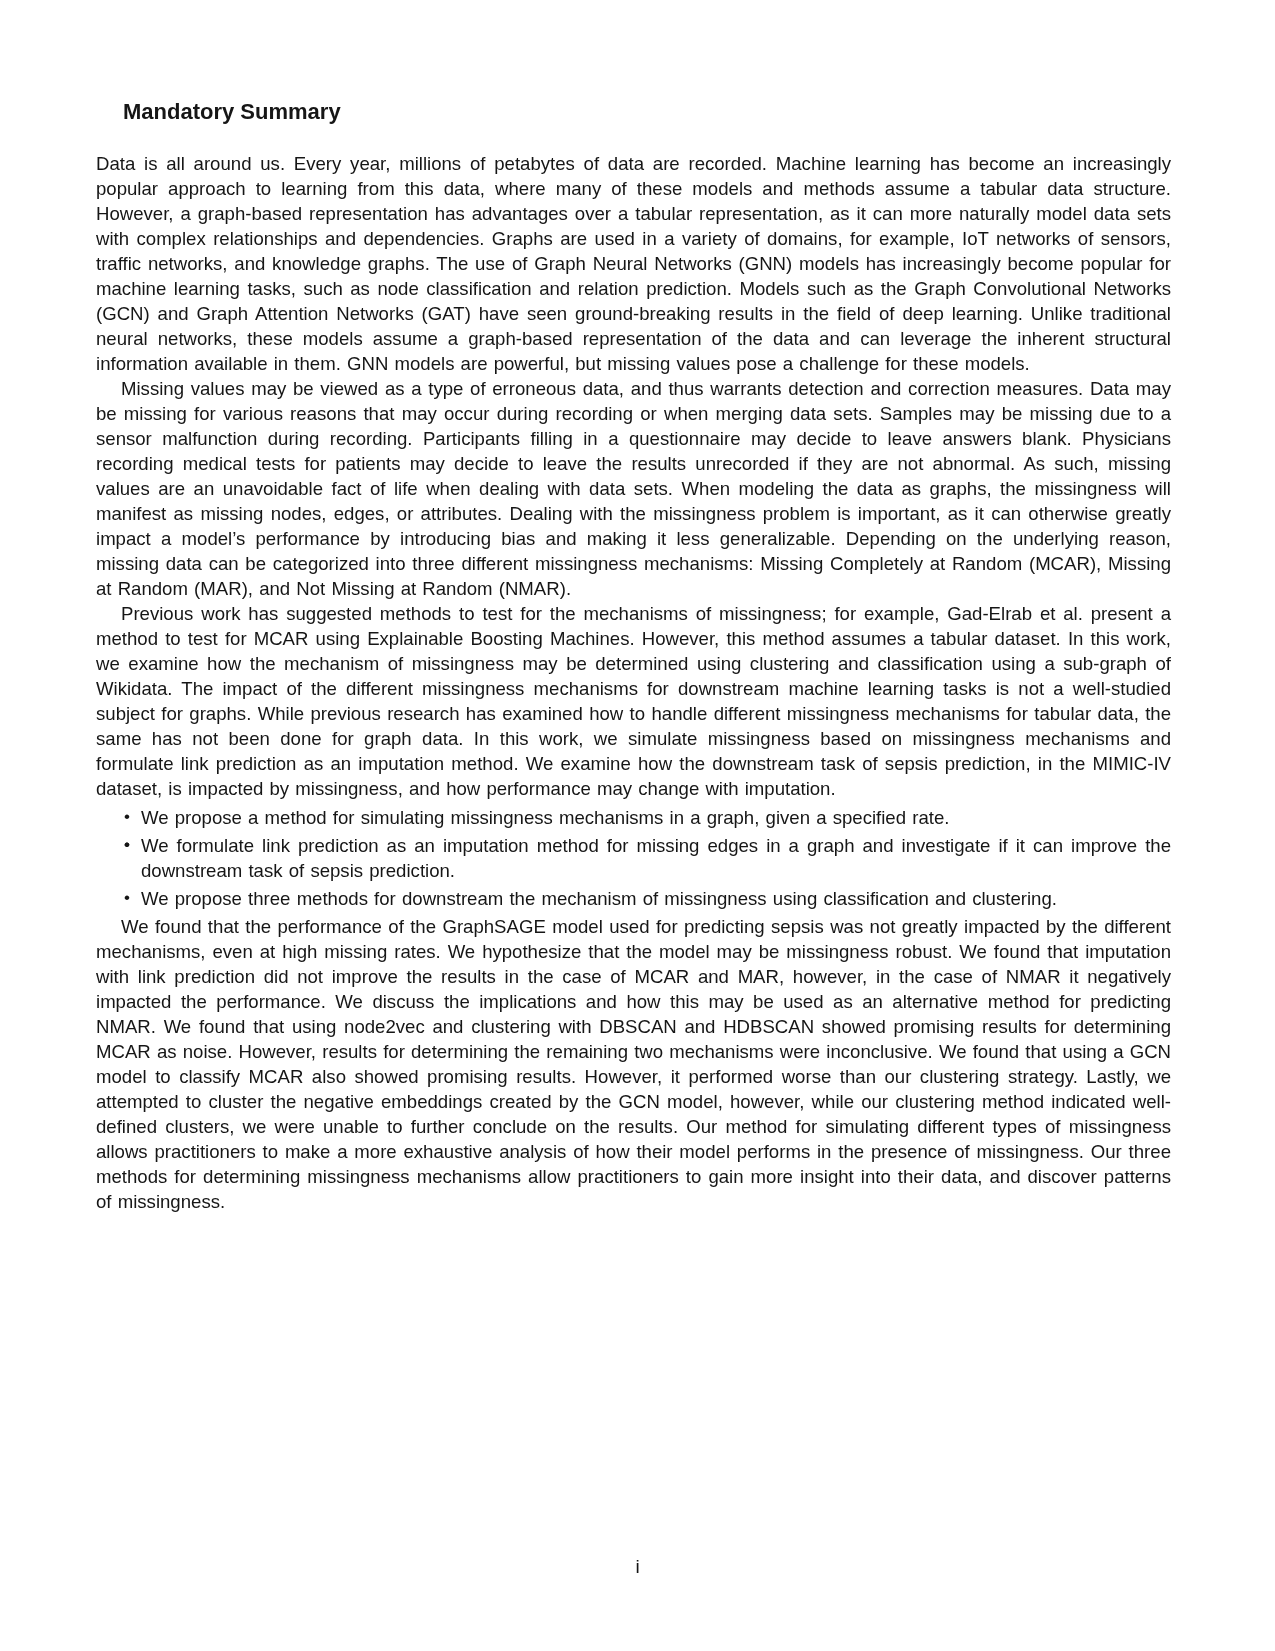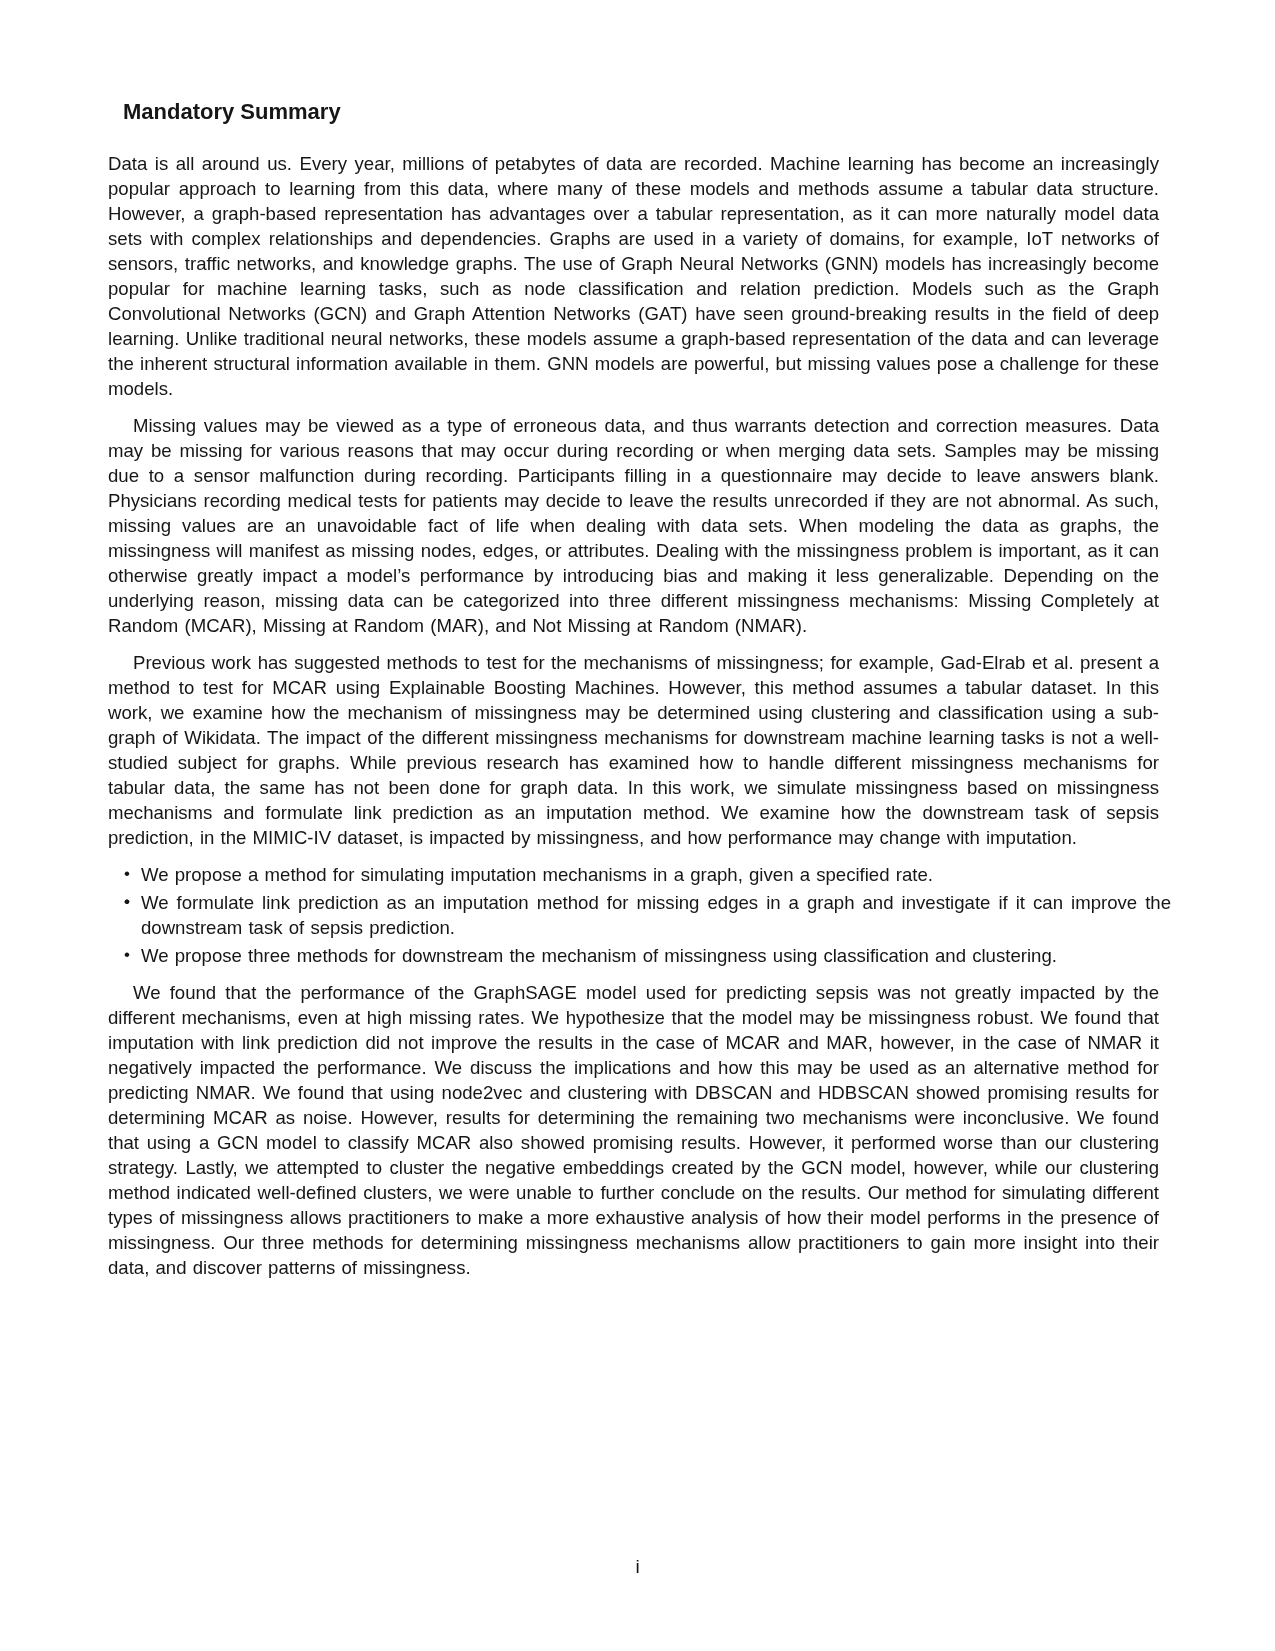--- a/index.html
+++ b/index.html
@@ -27,21 +27,21 @@
     font-size: 22px;
     font-weight: bold;
     margin: 0 0 0 27px;
     padding: 0;
     line-height: 26px;
   }
   .para {
     font-size: 18.6px;
     line-height: 25px;
     text-align: justify;
-    margin: 12px;
+    margin: 0;
     text-indent: 25px;
     word-spacing: 1px;
   }
   .para.noindent {
     text-indent: 0;
     margin-top: 26px;
   }
   .bullets {
     list-style: none;
     margin: 4px 0 2px 0;
@@ -83,21 +83,21 @@
     <p class="para noindent">Data is all around us. Every year, millions of petabytes of data are recorded. Machine learning has become an increasingly popular approach to learning from this data, where many of these models and methods assume a tabular data structure. However, a graph-based representation has advantages over a tabular representation, as it can more naturally model data sets with complex relationships and dependencies. Graphs are used in a variety of domains, for example, IoT networks of sensors, traffic networks, and knowledge graphs. The use of Graph Neural Networks (GNN) models has increasingly become popular for machine learning tasks, such as node classification and relation prediction. Models such as the Graph Convolutional Networks (GCN) and Graph Attention Networks (GAT) have seen ground-breaking results in the field of deep learning. Unlike traditional neural networks, these models assume a graph-based representation of the data and can leverage the inherent structural information available in them. GNN models are powerful, but missing values pose a challenge for these models.</p>
 
     <p class="para">Missing values may be viewed as a type of erroneous data, and thus warrants detection and correction measures. Data may be missing for various reasons that may occur during recording or when merging data sets. Samples may be missing due to a sensor malfunction during recording. Participants filling in a questionnaire may decide to leave answers blank. Physicians recording medical tests for patients may decide to leave the results unrecorded if they are not abnormal. As such, missing values are an unavoidable fact of life when dealing with data sets. When modeling the data as graphs, the missingness will manifest as missing nodes, edges, or attributes. Dealing with the missingness problem is important, as it can otherwise greatly impact a model’s performance by introducing bias and making it less generalizable. Depending on the underlying reason, missing data can be categorized into three different missingness mechanisms: Missing Completely at Random (MCAR), Missing at Random (MAR), and Not Missing at Random (NMAR).</p>
 
     <p class="para">Previous work has suggested methods to test for the mechanisms of missingness; for example, Gad-Elrab et al. present a method to test for MCAR using Explainable Boosting Machines. However, this method assumes a tabular dataset. In this work, we examine how the mechanism of missingness may be determined using clustering and classification using a sub-graph of Wikidata. The impact of the different missingness mechanisms for downstream machine learning tasks is not a well-studied subject for graphs. While previous research has examined how to handle different missingness mechanisms for tabular data, the same has not been done for graph data. In this work, we simulate missingness based on missingness mechanisms and formulate link prediction as an imputation method. We examine how the downstream task of sepsis prediction, in the MIMIC-IV dataset, is impacted by missingness, and how performance may change with imputation.</p>
 
 
     <ul class="bullets">
       <li>
         <span class="marker">•</span>
-        <span>We propose a method for simulating imputation mechanisms in a graph, given a specified rate.</span>
+        <span>We propose a method for simulating missingness mechanisms in a graph, given a specified rate.</span>
       </li>
       <li>
         <span class="marker">•</span>
       </li>
       <li>
         <span class="marker">•</span>
         <span>We formulate link prediction as an imputation method for missing edges in a graph and investigate if it can improve the downstream task of sepsis prediction.</span>
       </li>
       <li>
         <span class="marker">•</span>

